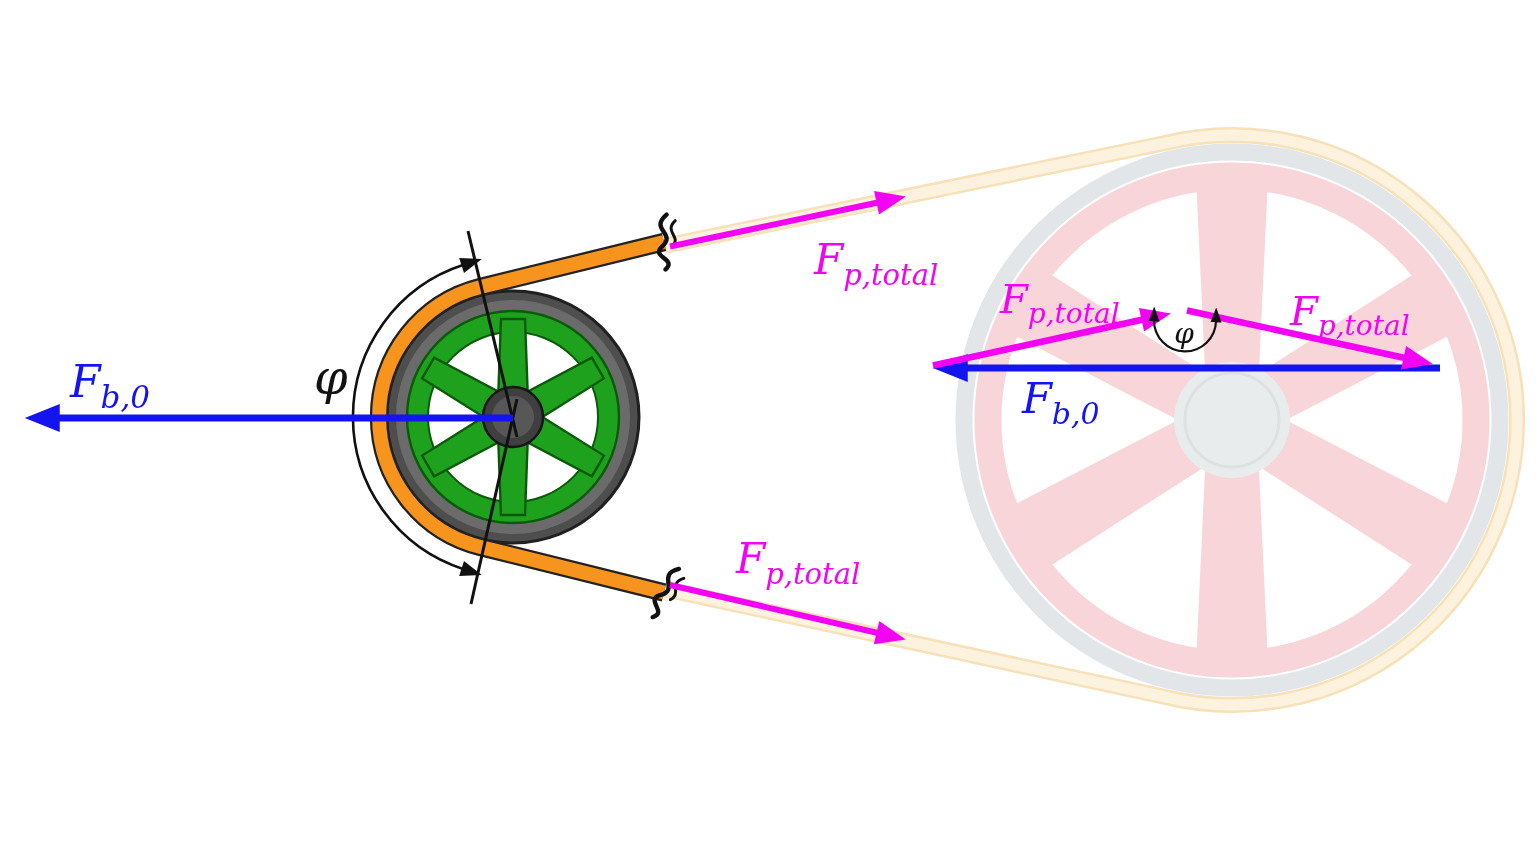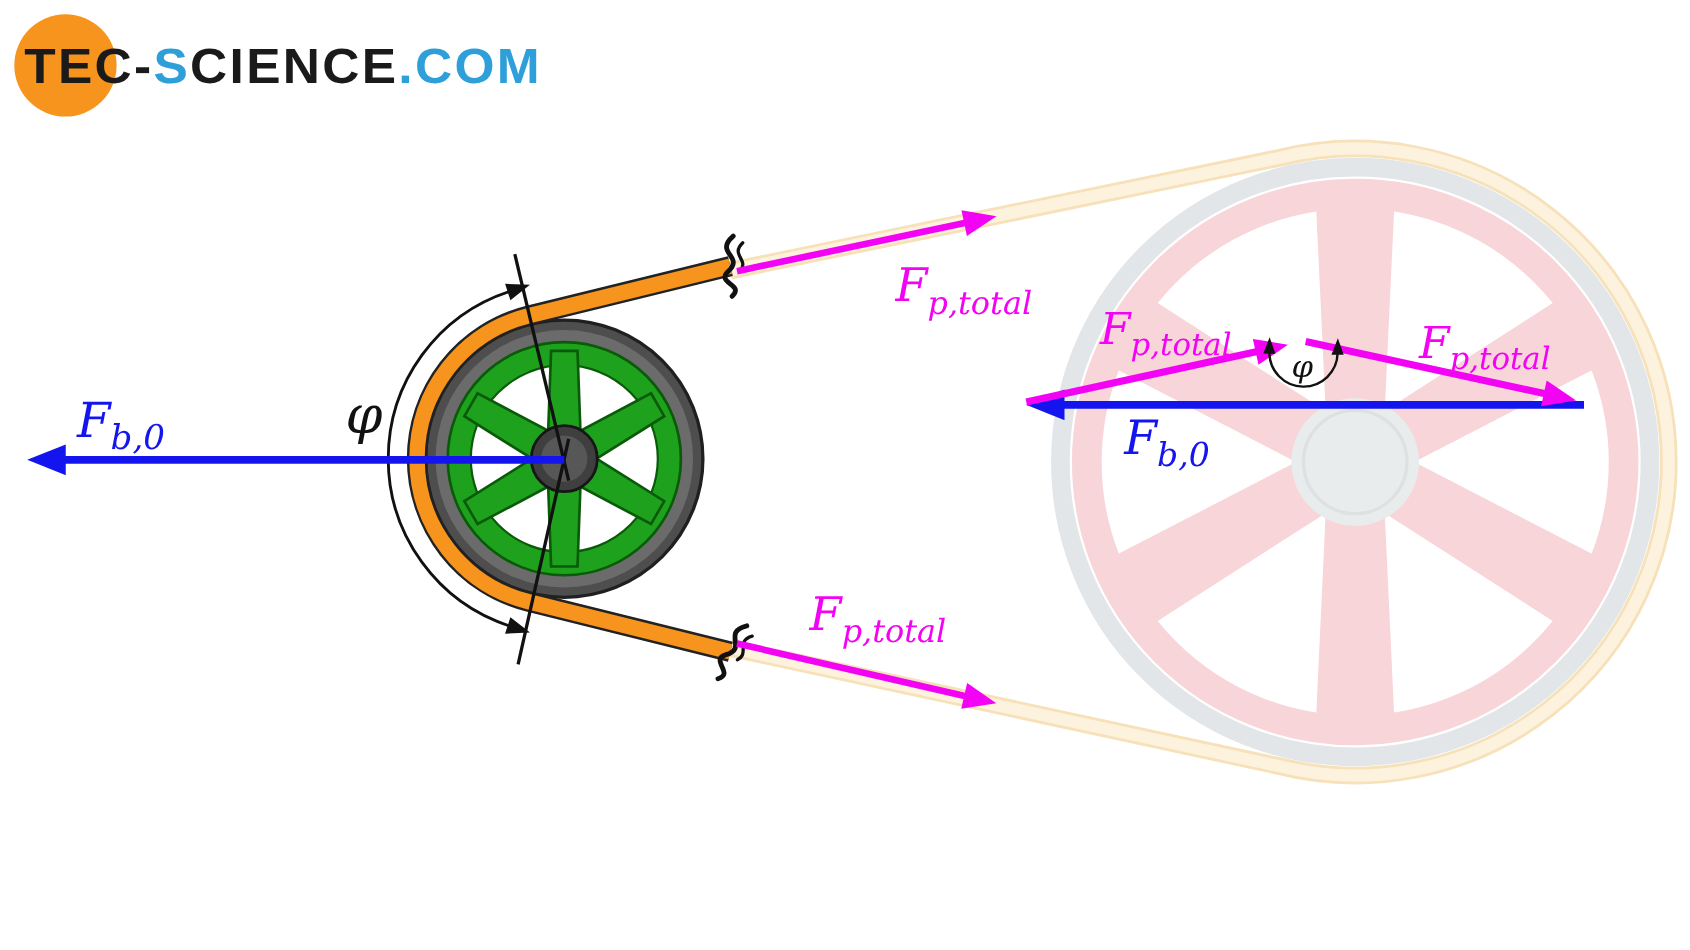--- a/index.html
+++ b/index.html
@@ -120,18 +120,14 @@
       <text x="1290" y="325" font-size="40" fill="#f303f3">
         <tspan>F</tspan><tspan dy="10" font-size="28">p,total</tspan>
       </text>
       <text x="1022" y="413" font-size="43" fill="#1414ee">
         <tspan>F</tspan><tspan dy="11" font-size="30">b,0</tspan>
       </text>
     </g>
   </svg>
 
   
-  <div class="logo">
-    <div class="logo-circle" style="background:#f7941d;"></div>
-    <div class="logo-text"><span class="lg-black">TEC-</span><span class="lg-blue">S</span><span class="lg-black">CIENCE</span><span class="lg-blue">.COM</span></div>
-  </div>
 
 </div>
 
 </body></html>

